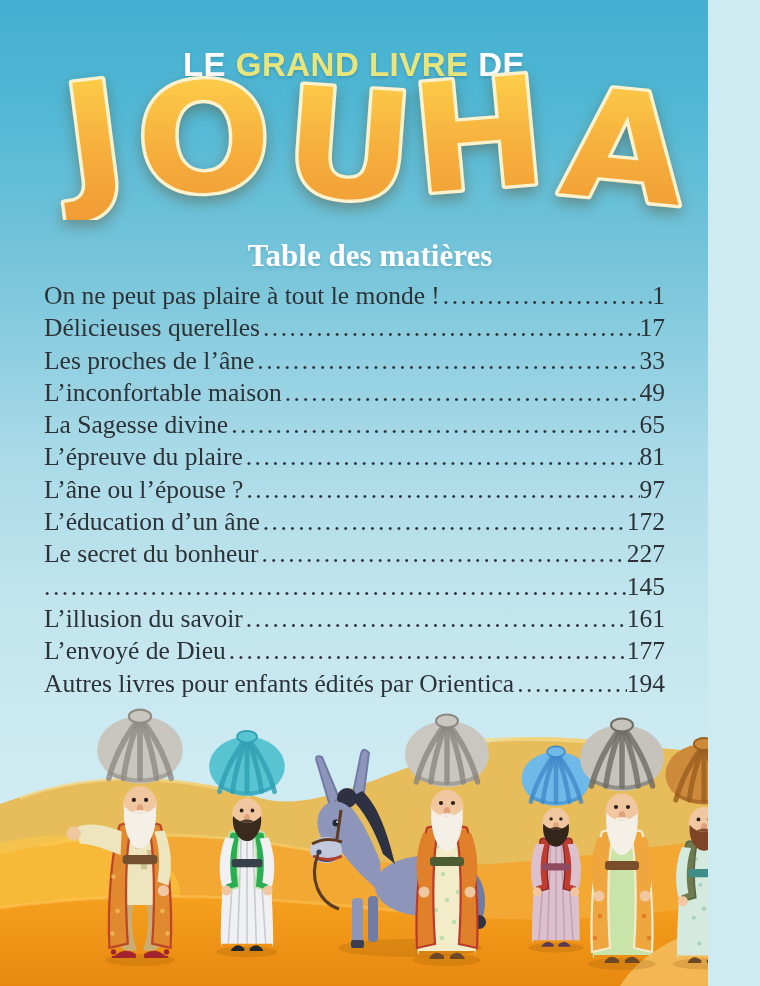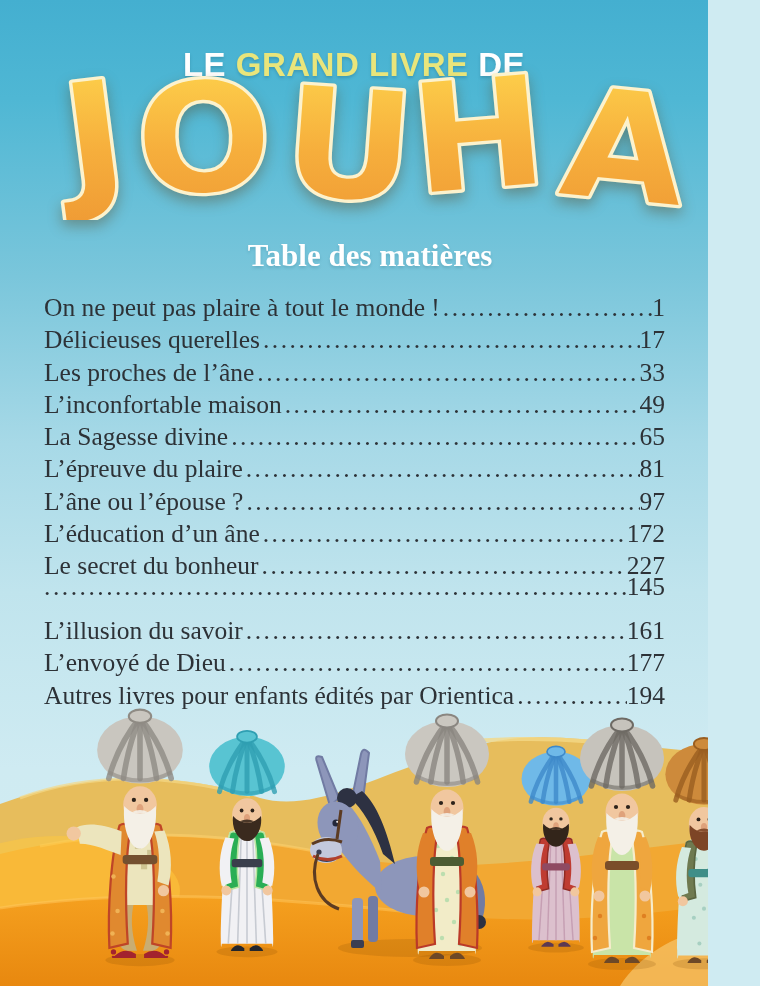--- a/index.html
+++ b/index.html
@@ -14,21 +14,21 @@
     color:#ffffff;text-shadow:0 2px 3px rgba(20,80,100,.25);
   }
   .pre-title .mid{color:#e9e57b;}
   .jouha-svg{position:absolute;top:60px;left:0;filter:drop-shadow(0 6px 7px rgba(90,50,0,.35));}
   .toc-heading{
     position:absolute;top:222px;left:0;width:100%;margin:16px;text-align:center;
     font-size:31px;font-weight:bold;color:#ffffff;text-shadow:0 2px 3px rgba(20,80,100,.2);
   }
   .toc{position:absolute;top:281px;left:44px;right:43px;}
   .toc-row{display:flex;align-items:baseline;height:32.3px;font-size:25.5px;color:#2d3237;}
-  .toc-title{white-space:nowrap;padding-right:3px;margin-top:12px;}
+  .toc-title{white-space:nowrap;padding-right:3px;}
   .toc-dots{flex:1;overflow:hidden;white-space:nowrap;}
   .toc-dots::before{
     content:"..........................................................................................................................";
     letter-spacing:2.5px;
   }
   .toc-page{white-space:nowrap;text-align:right;}
   .scene{position:absolute;left:0;bottom:0;width:760px;height:300px;}
   .scene svg{display:block;}
 </style>
 </head>

